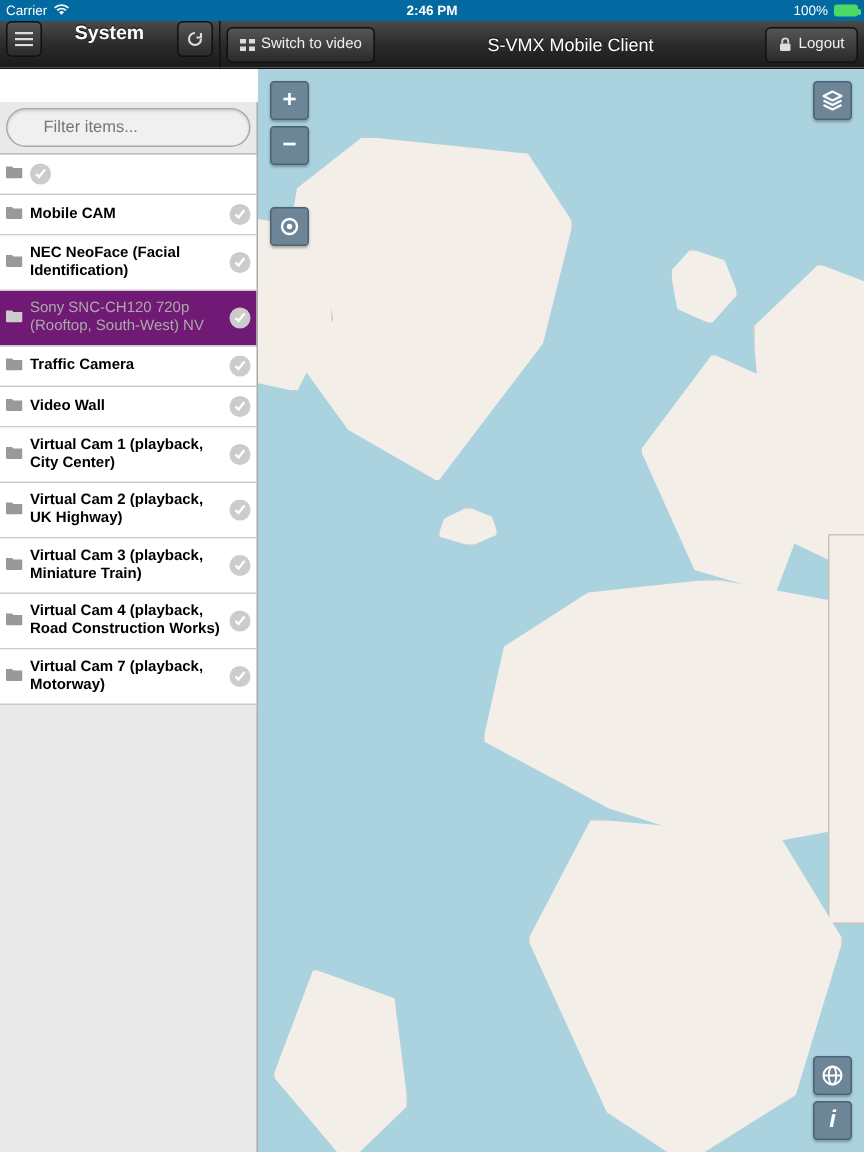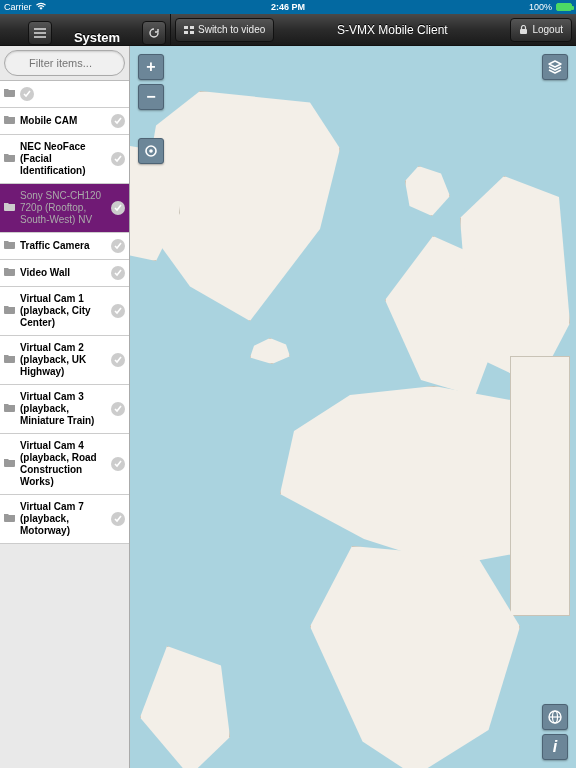--- a/index.html
+++ b/index.html
@@ -36,26 +36,25 @@
     background: linear-gradient(to bottom, #4a4a4a 0%, #2b2b2b 50%, #1a1a1a 100%);
     border-bottom: 1px solid #111;
     display: flex;
     align-items: center;
     color: #fff;
     font-size: 11px;
   }
   .header-left {
     width: 147px;
     display: flex;
-    align-items: flex-end;
+    align-items: flex-start;
     justify-content: space-between;
     padding: 0 4px;
     height: 100%;
     border-right: 1px solid #111;
-    margin-left: 24px;
   }
   .hdr-btn {
     width: 24px; height: 24px;
     background: linear-gradient(to bottom,#555,#2a2a2a);
     border: 1px solid #111;
     border-radius: 4px;
     display: flex; align-items: center; justify-content: center;
     color: #eee;
   }
   .hdr-left-title { font-weight: bold; font-size: 13px; text-shadow: 0 -1px 0 #000; }
@@ -73,25 +72,26 @@
   .app-title { font-weight: normal; font-size: 12px; text-shadow: 0 -1px 0 #000; }
 
   
   .body {
     display: flex;
     height: calc(768px - 14px - 32px);
   }
 
   
   .sidebar {
-    width: 130px;
+    width: 172px;
     background: #e9e9e9;
     border-right: 1px solid #aaa;
     display: flex;
     flex-direction: column;
+    margin-top: 22px;
   }
   .search-wrap { padding: 4px; border-bottom: 1px solid #bbb; }
   .search-input {
     width: 100%; height: 26px;
     border: 1px solid #aaa; border-radius: 13px;
     background: #f0f0f0;
     padding: 0 8px 0 24px;
     font-size: 11px;
     color: #333;
     box-shadow: inset 0 1px 2px rgba(0,0,0,0.15);

